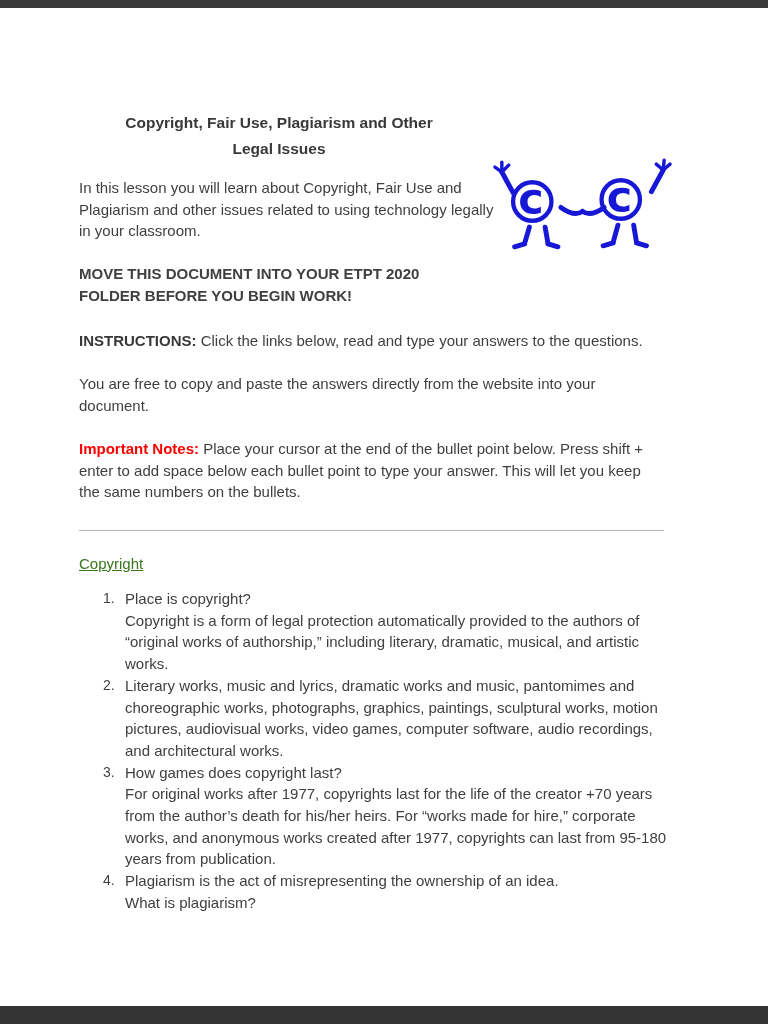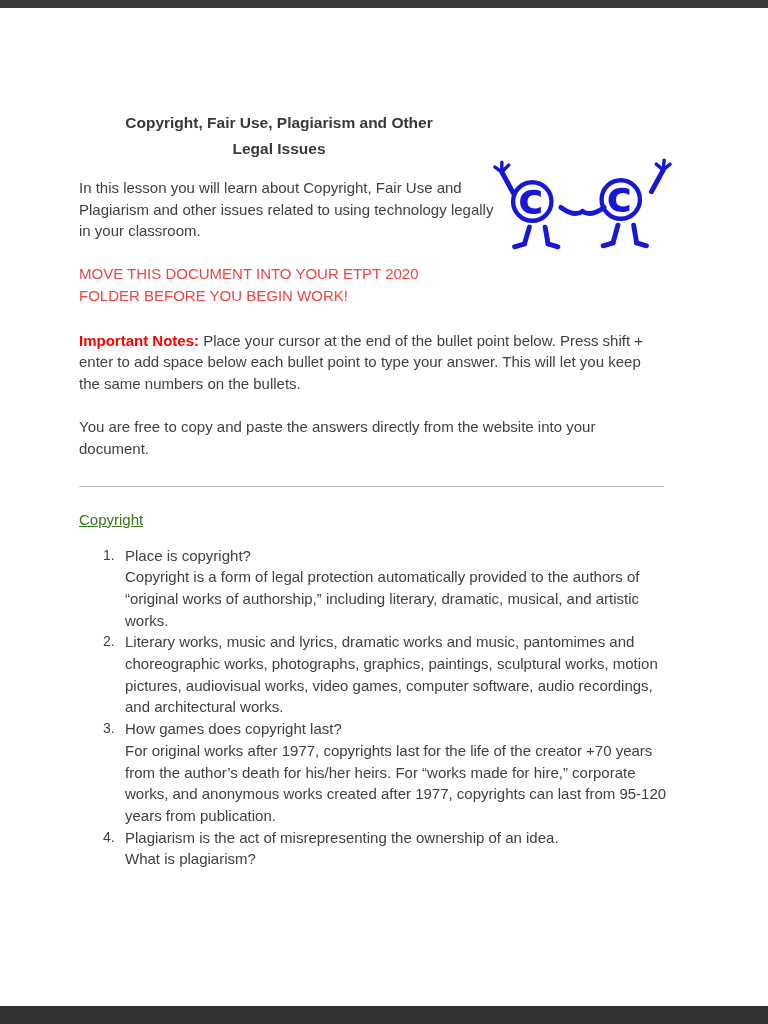--- a/index.html
+++ b/index.html
@@ -36,22 +36,22 @@
   .intro { margin-top: 15px; max-width: 420px; }
 
   .clipart {
     position: absolute;
     top: 131px; right: 94px;
     width: 182px; height: 98px;
   }
 
   .warning {
     margin-top: 21px;
-    font-weight: normal;
-    color: #ef4444;
+    font-weight: bold;
+    color: #404040;
     line-height: 22.5px;
   }
   .warning span { display: block; }
 
   .para { margin-top: 22px; max-width: 585px; }
   .bold-label { font-weight: bold; color: #383838; }
   .red-label { font-weight: bold; color: #ff0000; }
 
   .divider {
     margin-top: 27px;
@@ -127,45 +127,46 @@
     </svg>
   </div>
 
   <p class="intro">In this lesson you will learn about Copyright, Fair Use and Plagiarism and other issues related to using technology legally in your classroom.</p>
 
   <p class="warning">
     <span>MOVE THIS DOCUMENT INTO YOUR ETPT 2020</span>
     <span>FOLDER BEFORE YOU BEGIN WORK!</span>
   </p>
 
+  <p class="para"><span class="bold-label">INSTRUCTIONS:</span><span> Click the links below, read and type your answers to the questions.</span></p>
+
+  <p class="para">You are free to copy and paste the answers directly from the website into your document.</p>
 
   <p class="para"><span class="red-label">Important Notes:</span><span> Place your cursor at the end of the bullet point below. Press shift + enter to add space below each bullet point to type your answer. This will let you keep the same numbers on the bullets.</span></p>
-
-  <p class="para">You are free to copy and paste the answers directly from the website into your document.</p>
 
   <hr class="divider">
 
   <div class="section-link-row">
     <a class="section-link">Copyright</a>
   </div>
 
   <ol class="qa-list">
     <li>
       <span class="num">1.</span>
       <div>Place is copyright?</div>
       <div>Copyright is a form of legal protection automatically provided to the authors of “original works of authorship,” including literary, dramatic, musical, and artistic works.</div>
     </li>
     <li>
       <span class="num">2.</span>
       <div>Literary works, music and lyrics, dramatic works and music, pantomimes and choreographic works, photographs, graphics, paintings, sculptural works, motion pictures, audiovisual works, video games, computer software, audio recordings, and architectural works.</div>
     </li>
     <li>
       <span class="num">3.</span>
       <div>How games does copyright last?</div>
-      <div>For original works after 1977, copyrights last for the life of the creator +70 years from the author’s death for his/her heirs. For “works made for hire,” corporate works, and anonymous works created after 1977, copyrights can last from 95-120 years from publication.</div>
+      <div>For original works after 1977, copyrights last for the life of the creator +70 years from the author’s death for his/her heirs. For “works made for hire,” corporate works, and anonymous works created after 1977, copyrights can last from 95-180 years from publication.</div>
     </li>
     <li>
       <span class="num">4.</span>
       <div>Plagiarism is the act of misrepresenting the ownership of an idea.</div>
       <div>What is plagiarism?</div>
     </li>
   </ol>
 
 </div>
 

